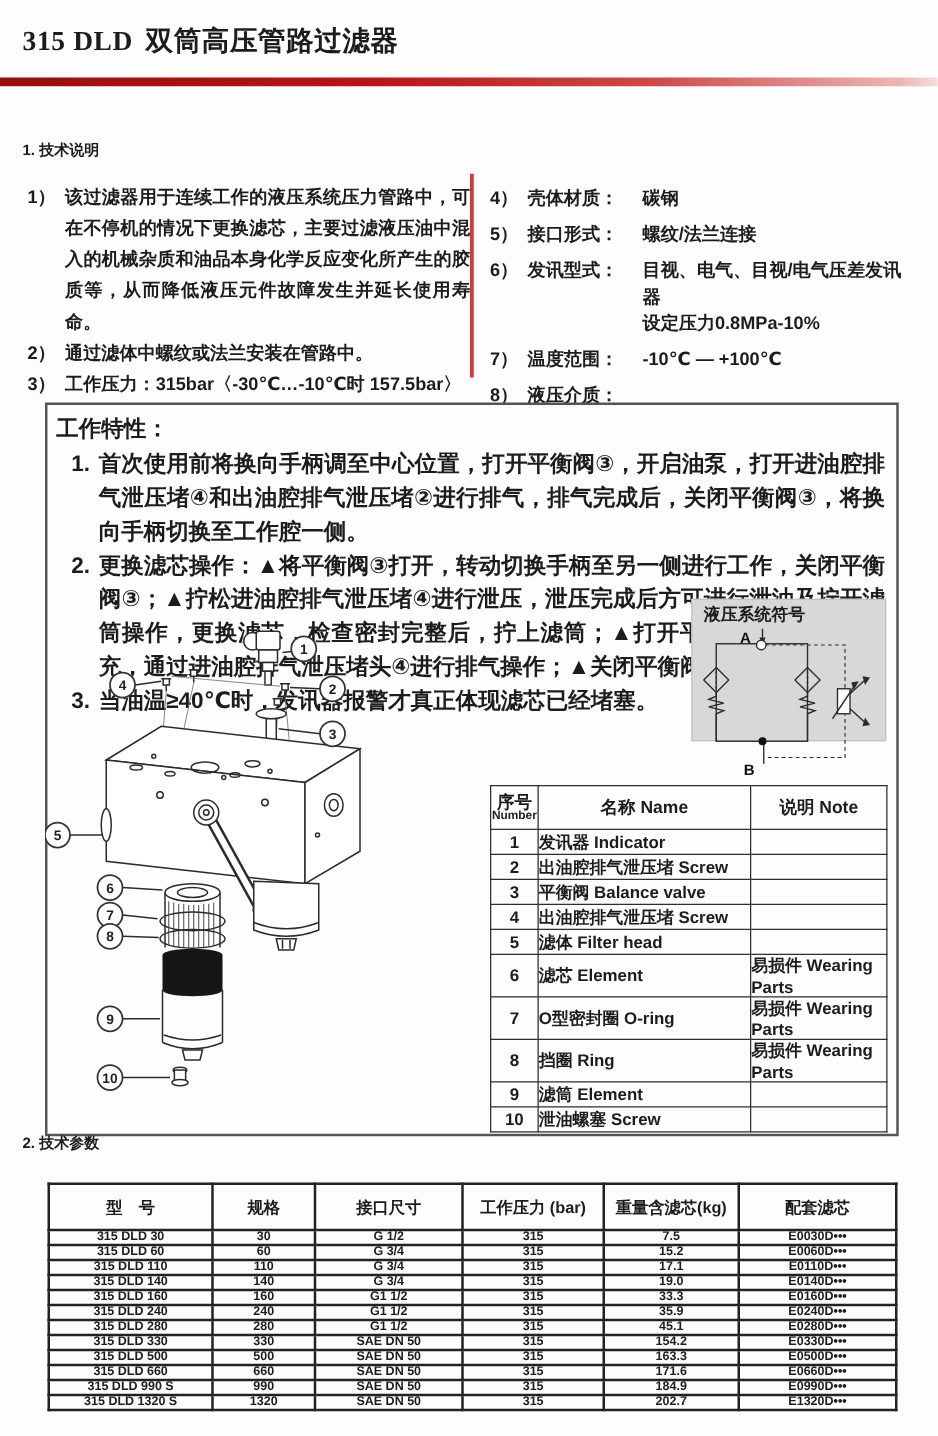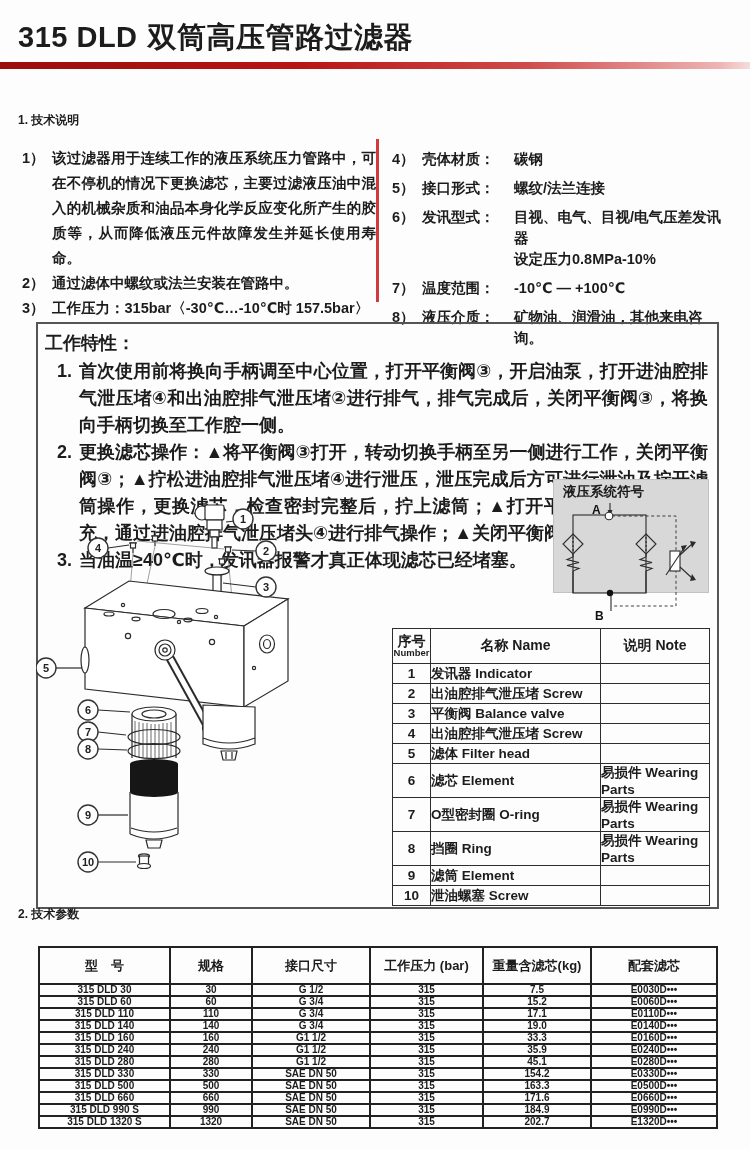--- a/index.html
+++ b/index.html
@@ -2,21 +2,21 @@
 <html><head>
 <meta charset="utf-8">
 <style>
   html,body{margin:0;padding:0;}
   body{
     width:750px;height:1149px;position:relative;background:#fdfdfd;
     font-family:"Liberation Sans","DejaVu Sans",sans-serif;color:#1c1c1c;
     overflow:hidden;
   }
   
-  .doc-title{position:absolute;left:18px;top:18px;font-size:29px;font-weight:bold;letter-spacing:.5px;white-space:nowrap;}
+  .doc-title{position:absolute;left:18px;top:18px;font-size:22px;font-weight:bold;letter-spacing:.5px;white-space:nowrap;font-family:Liberation Serif, serif;}
   .doc-title .cn{margin-left:10px;}
   .red-rule{position:absolute;left:0;top:62px;width:750px;height:7px;
     background:linear-gradient(to right,#9b0d0d 0%,#b91414 40%,#cf4a4a 70%,#eeb4b4 96%,#f7dcdc 100%);}
   
   .sec-heading{position:absolute;font-size:12px;font-weight:bold;}
   #sec1-heading{left:18px;top:112px;}
   .col-left{position:absolute;left:22px;top:146px;width:354px;font-size:14.5px;line-height:1.72;font-weight:600;}
   .tech-item{display:flex;}
   .ti-num{flex:none;width:30px;}
   .ti-text{flex:1;text-align:justify;}
@@ -107,21 +107,20 @@
     <span class="sr-value"><span>目视、电气、目视/电气压差发讯器</span><span class="line2">设定压力0.8MPa-10%</span></span>
   </div>
   <div class="spec-row">
     <span class="sr-num">7）</span>
     <span class="sr-label">温度范围：</span>
     <span class="sr-value">-10℃ — +100℃</span>
   </div>
   <div class="spec-row">
     <span class="sr-num">8）</span>
     <span class="sr-label">液压介质：</span>
-    <span class="sr-value">矿物油、润滑油，其他来电咨询。</span>
   </div>
 </div>
 
 <div class="main-box"></div>
 
 <div class="features">
   <div class="features-title">工作特性：</div>
   <div class="feature-item">
     <span class="fi-num">1.</span>
     <span class="fi-text">首次使用前将换向手柄调至中心位置，打开平衡阀③，开启油泵，打开进油腔排气泄压堵④和出油腔排气泄压堵②进行排气，排气完成后，关闭平衡阀③，将换向手柄切换至工作腔一侧。</span>

